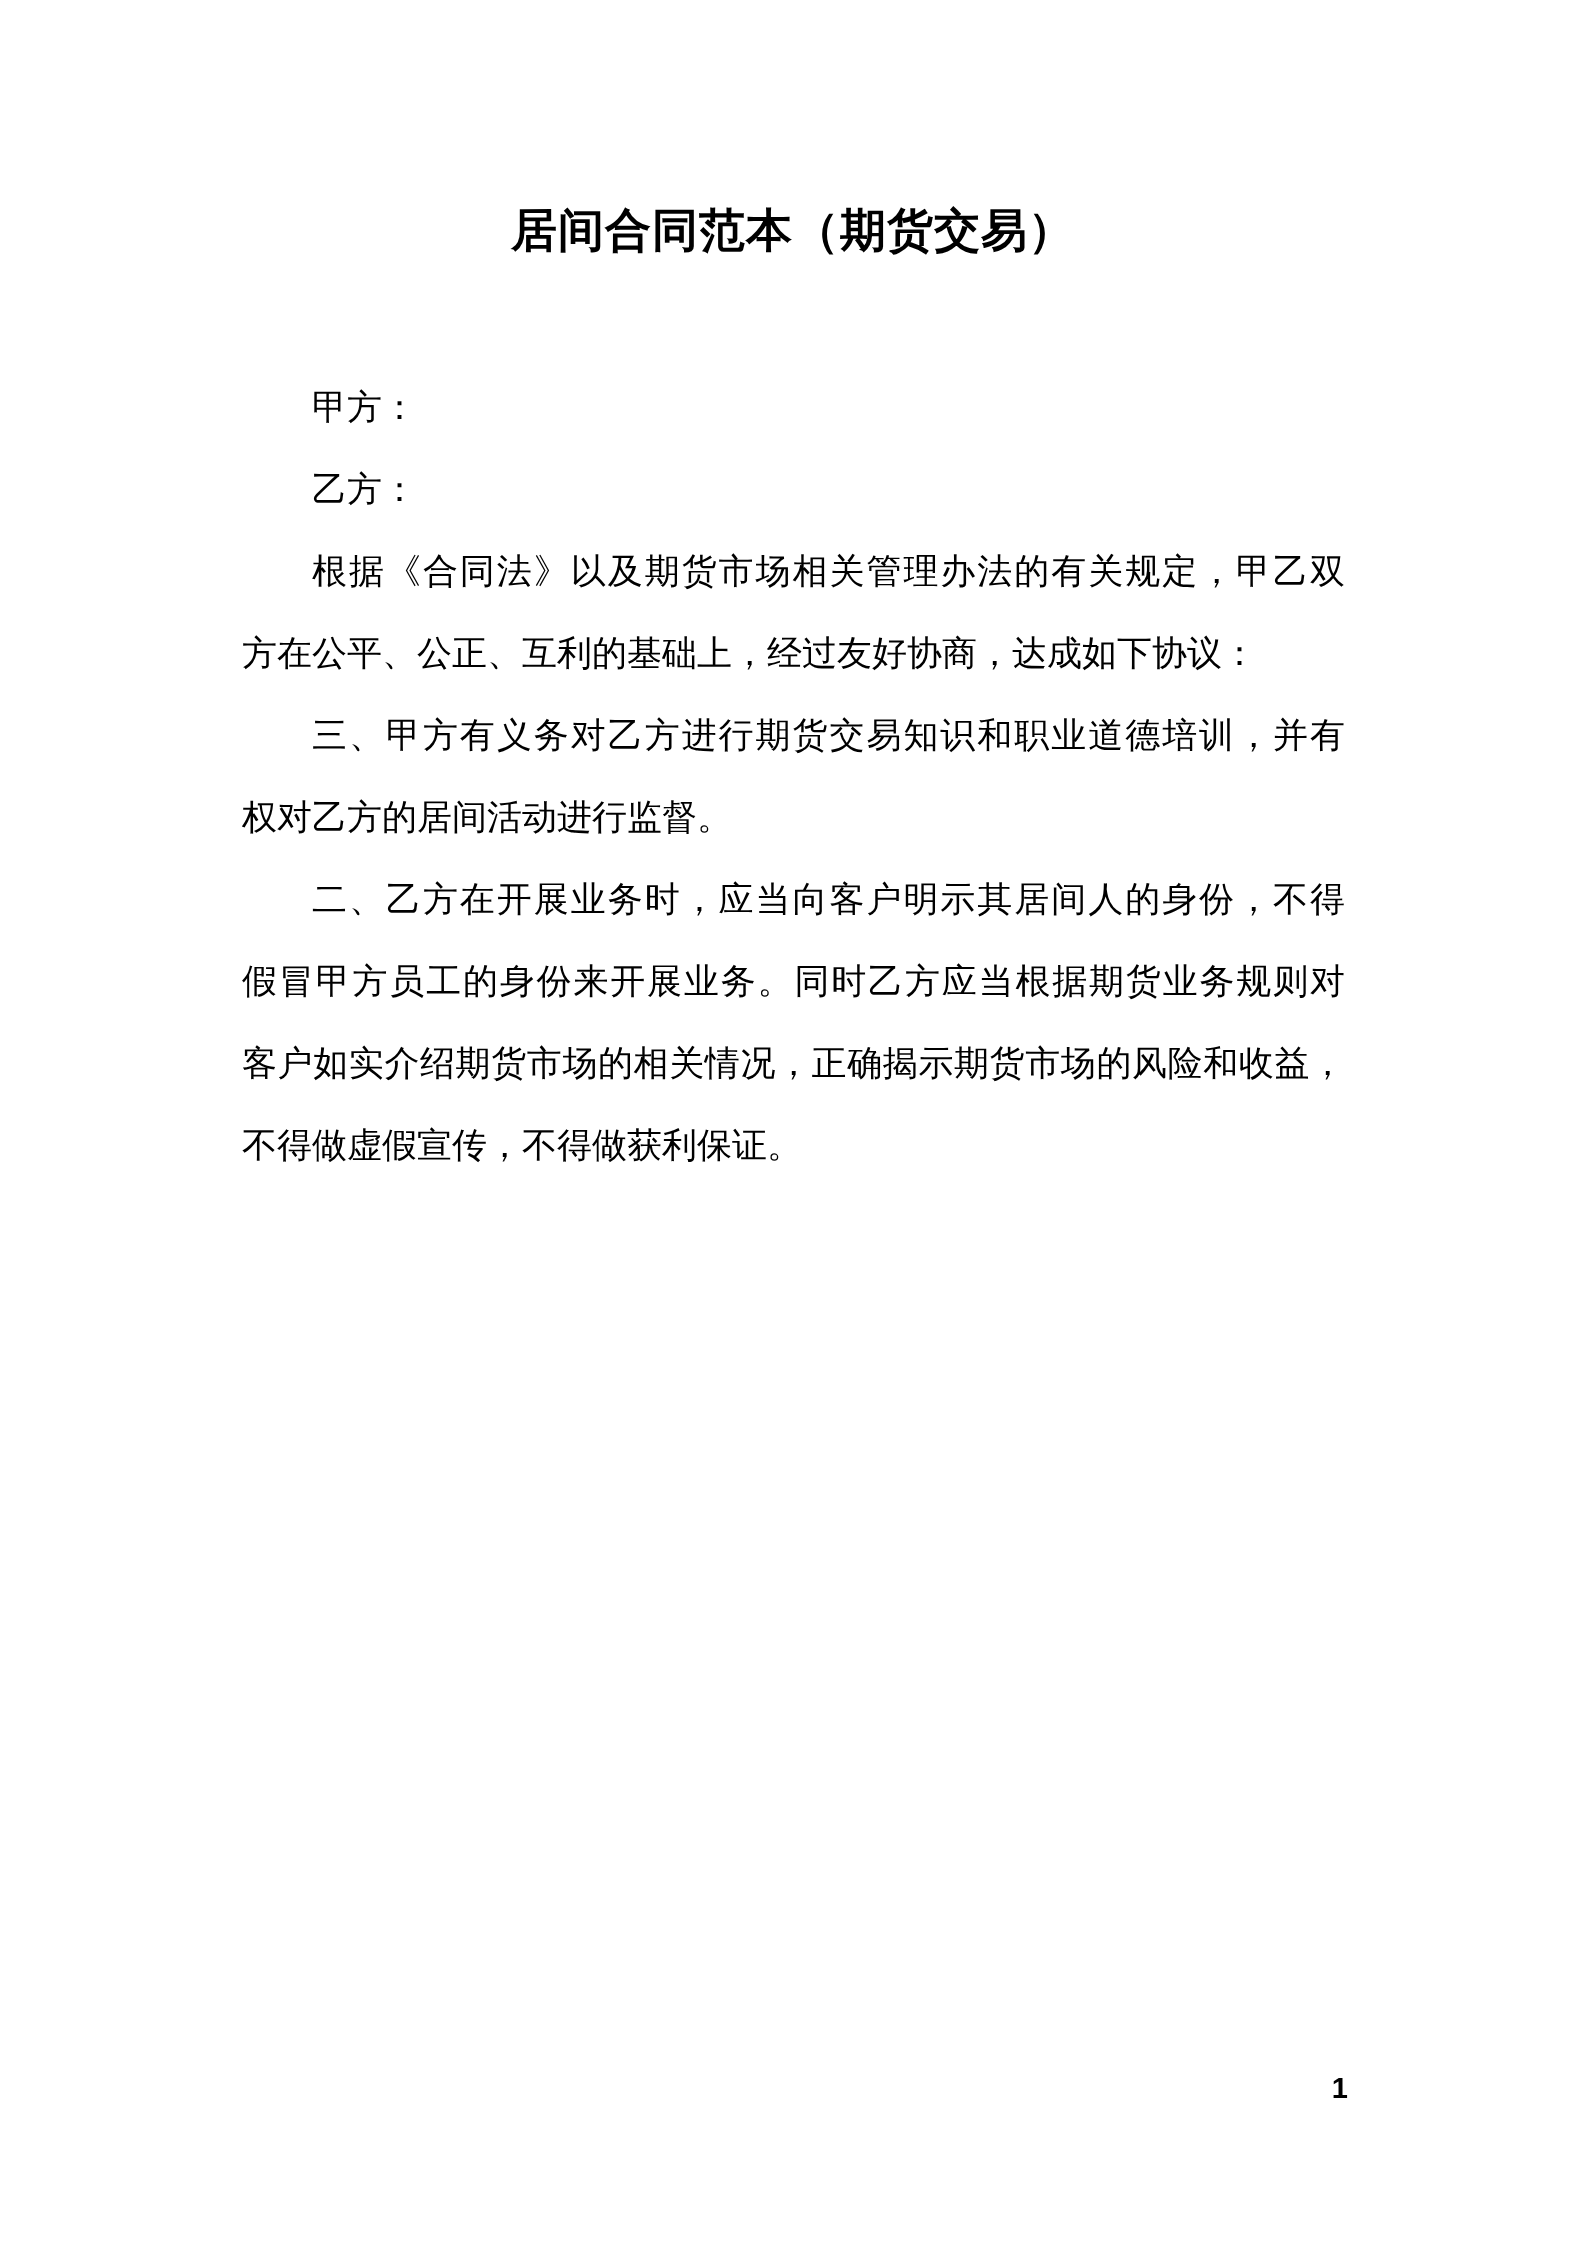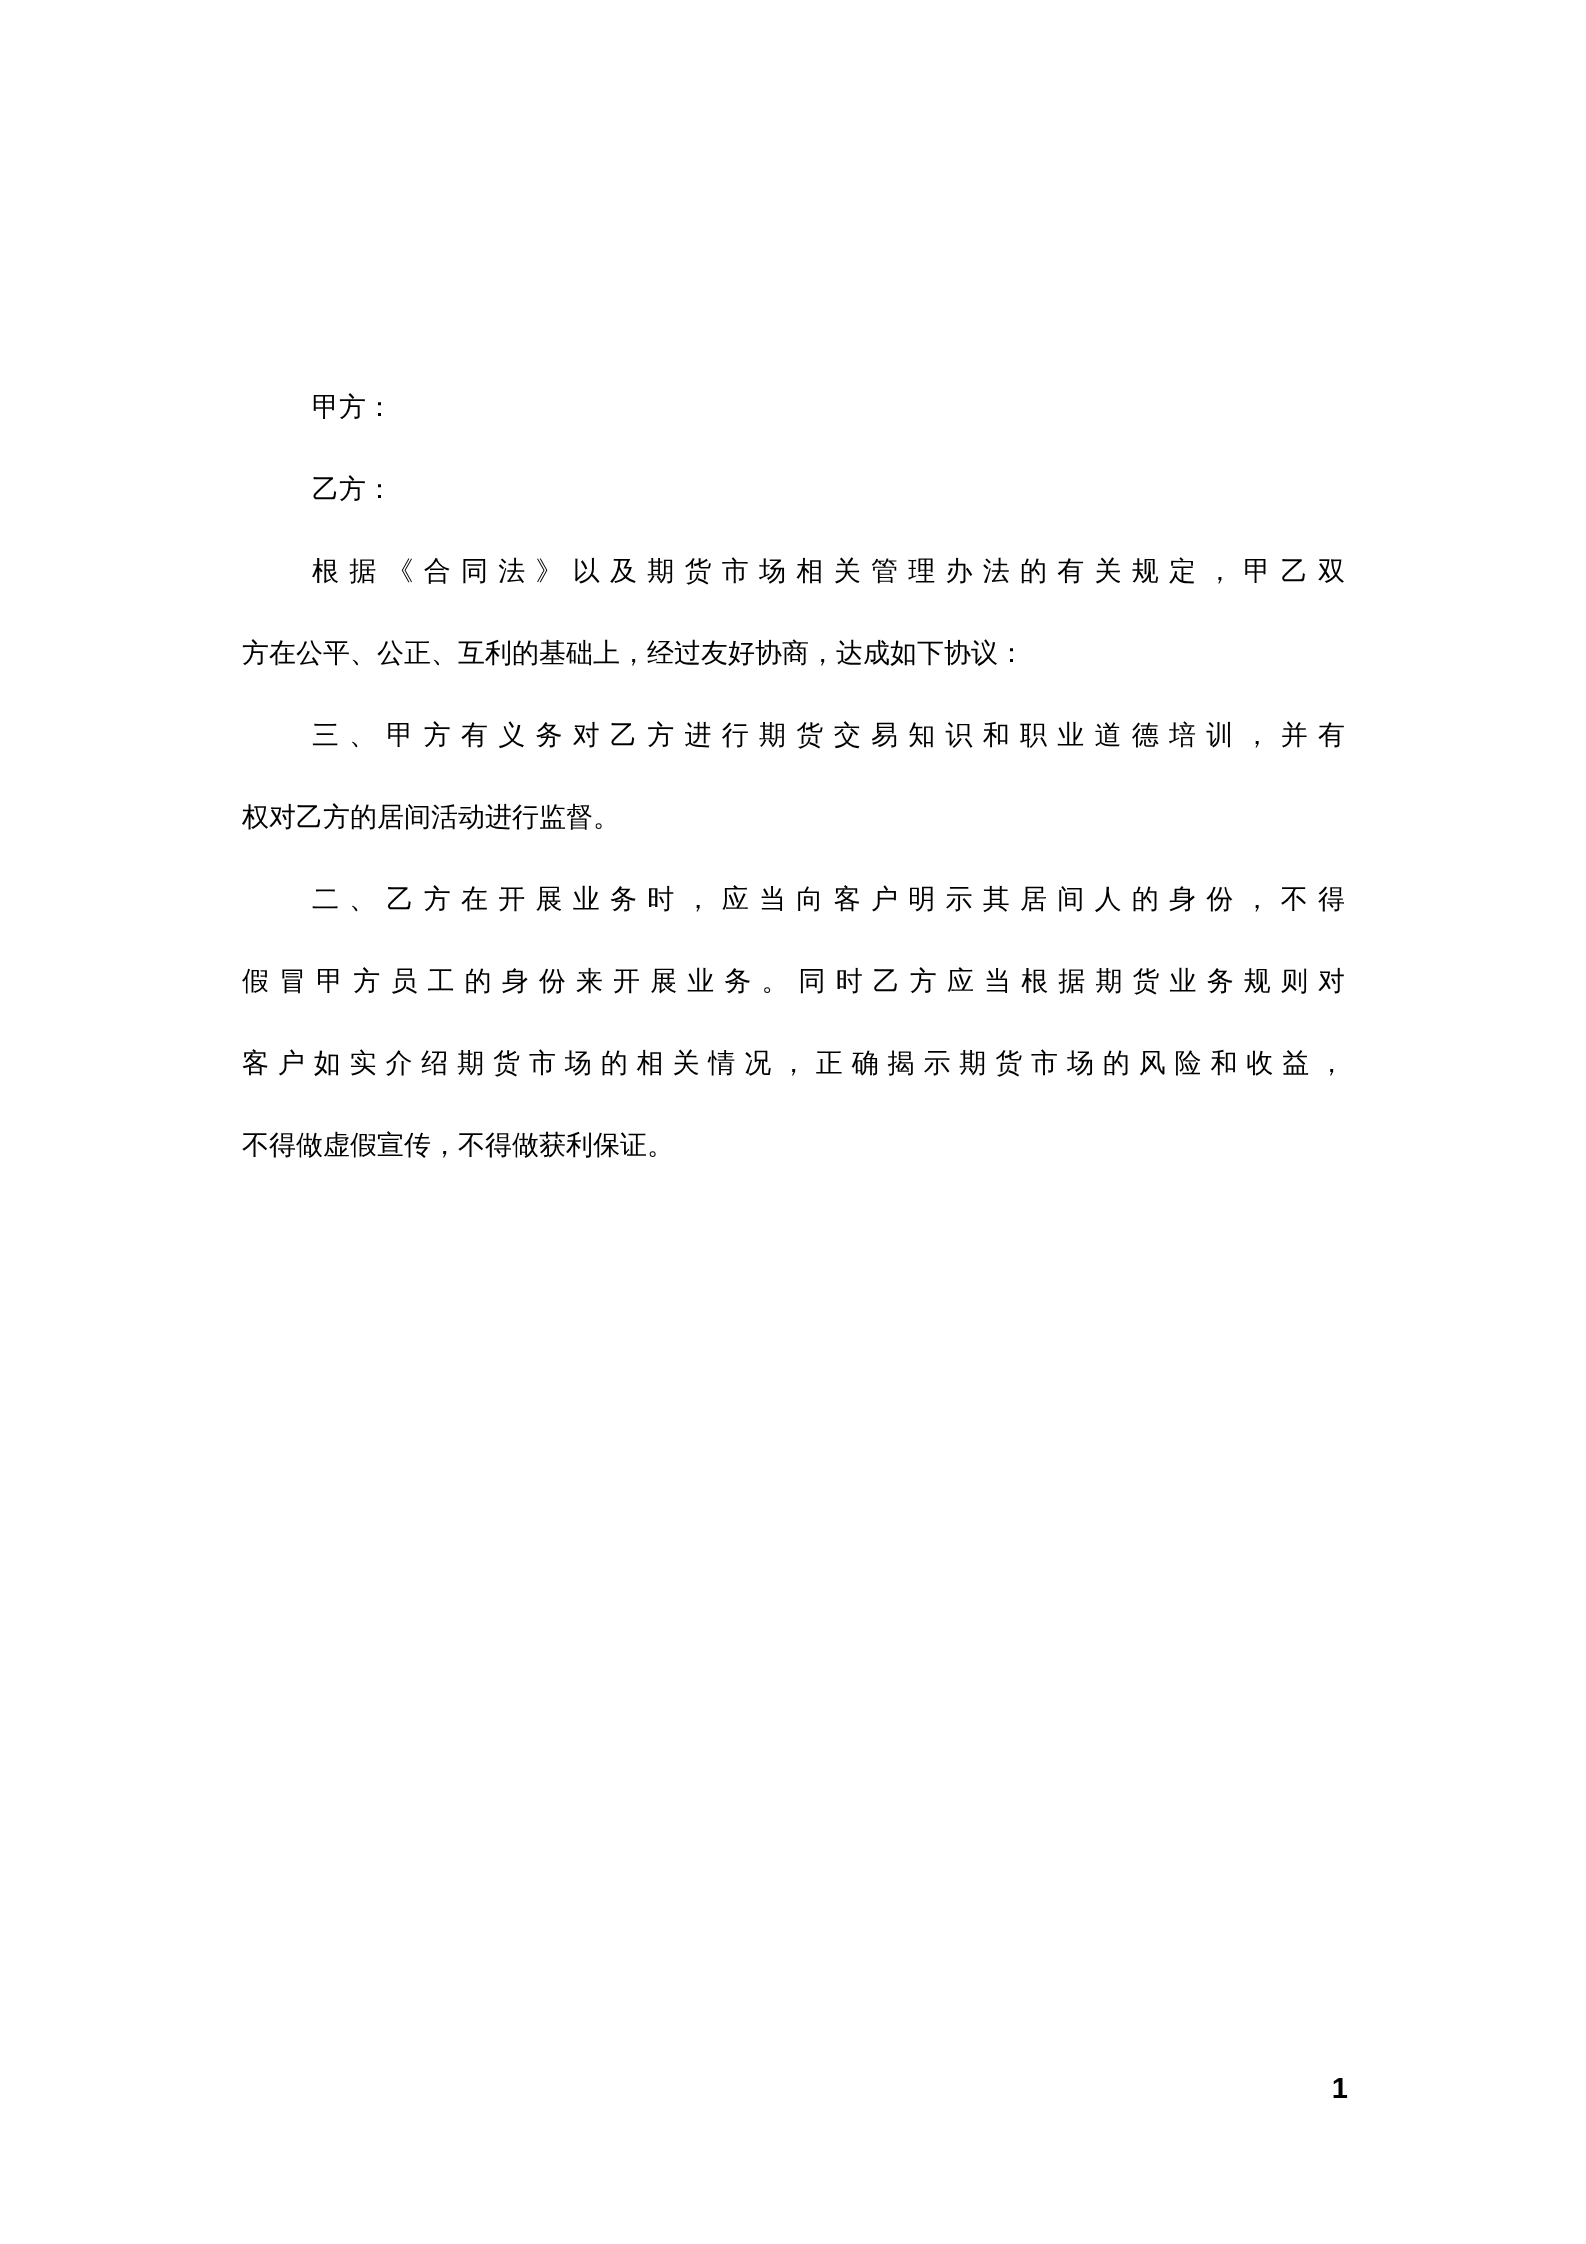--- a/index.html
+++ b/index.html
@@ -30,21 +30,21 @@
     font-size: 46px;
     font-weight: 700;
     line-height: 60px;
     letter-spacing: 1px;
   }
   .doc-body {
     position: absolute;
     left: 242px;
     top: 366px;
     width: 1103px;
-    font-size: 27px;
+    font-size: 35px;
     line-height: 82px;
     font-weight: 400;
   }
   .para {
     margin: 0;
   }
   .line {
     min-height: 82px;
     white-space: normal;
   }
@@ -67,20 +67,21 @@
     font-size: 29px;
     font-weight: 700;
     line-height: 40px;
   }
 </style>
 </head>
 <body>
 
 <div class="page">
 
+  <h1 class="doc-title">居间合同范本（期货交易）</h1>
 
   <div class="doc-body" id="doc-body">
       <div class="para">
         <div class="line first">甲方：</div>
       </div>
       <div class="para">
         <div class="line first">乙方：</div>
       </div>
       <div class="para">
         <div class="line first justify">根据《合同法》以及期货市场相关管理办法的有关规定，甲乙双</div>

